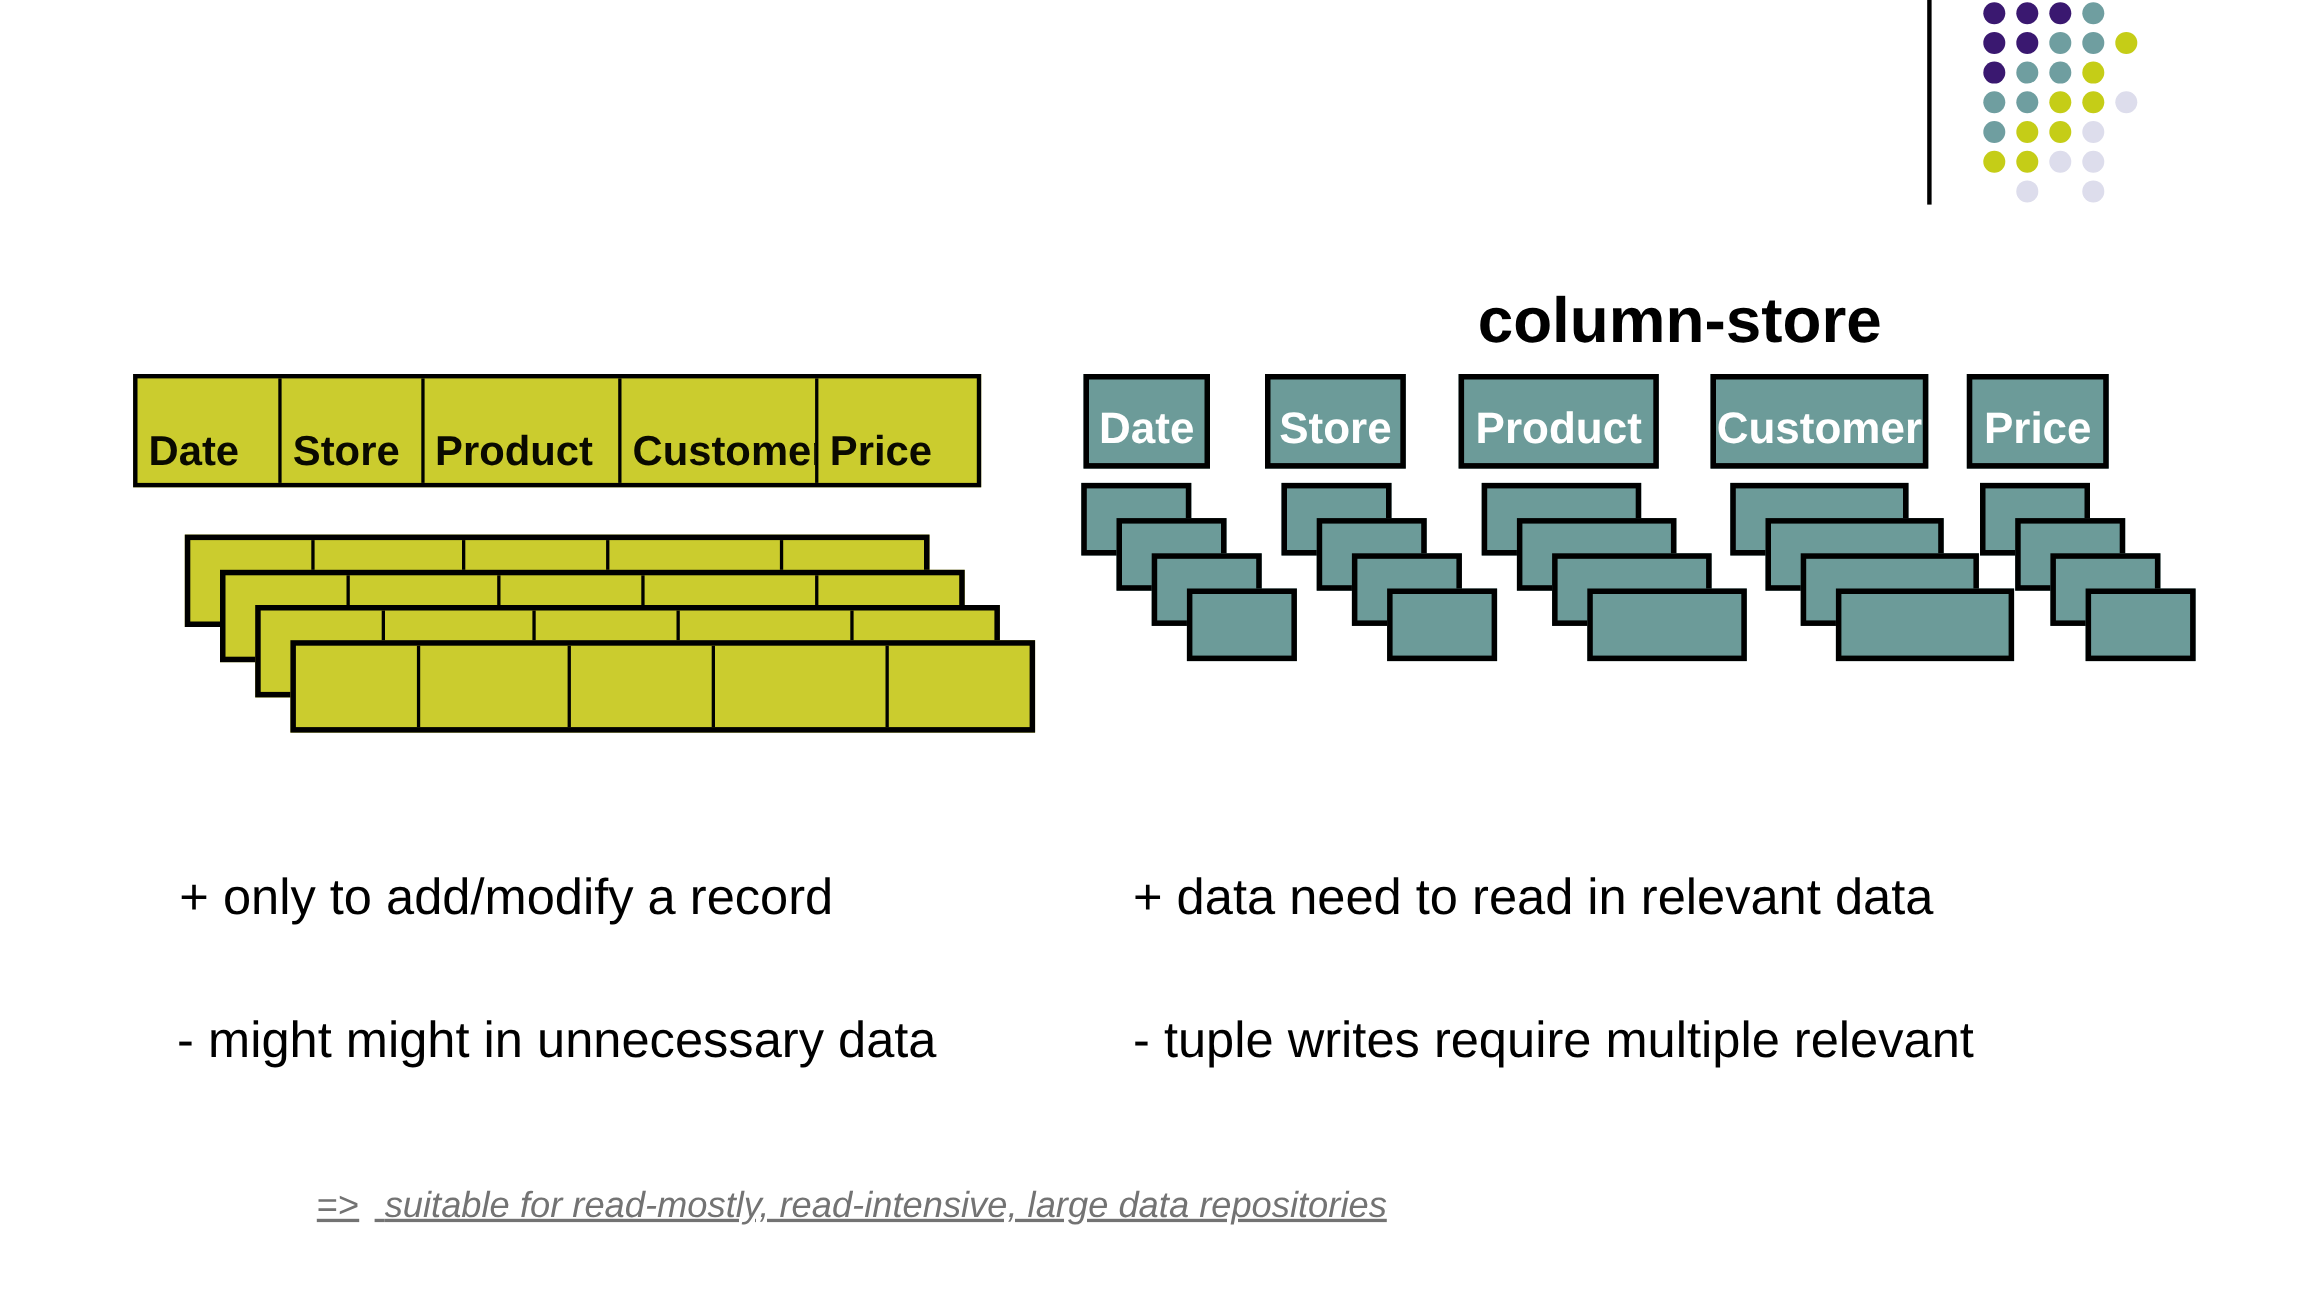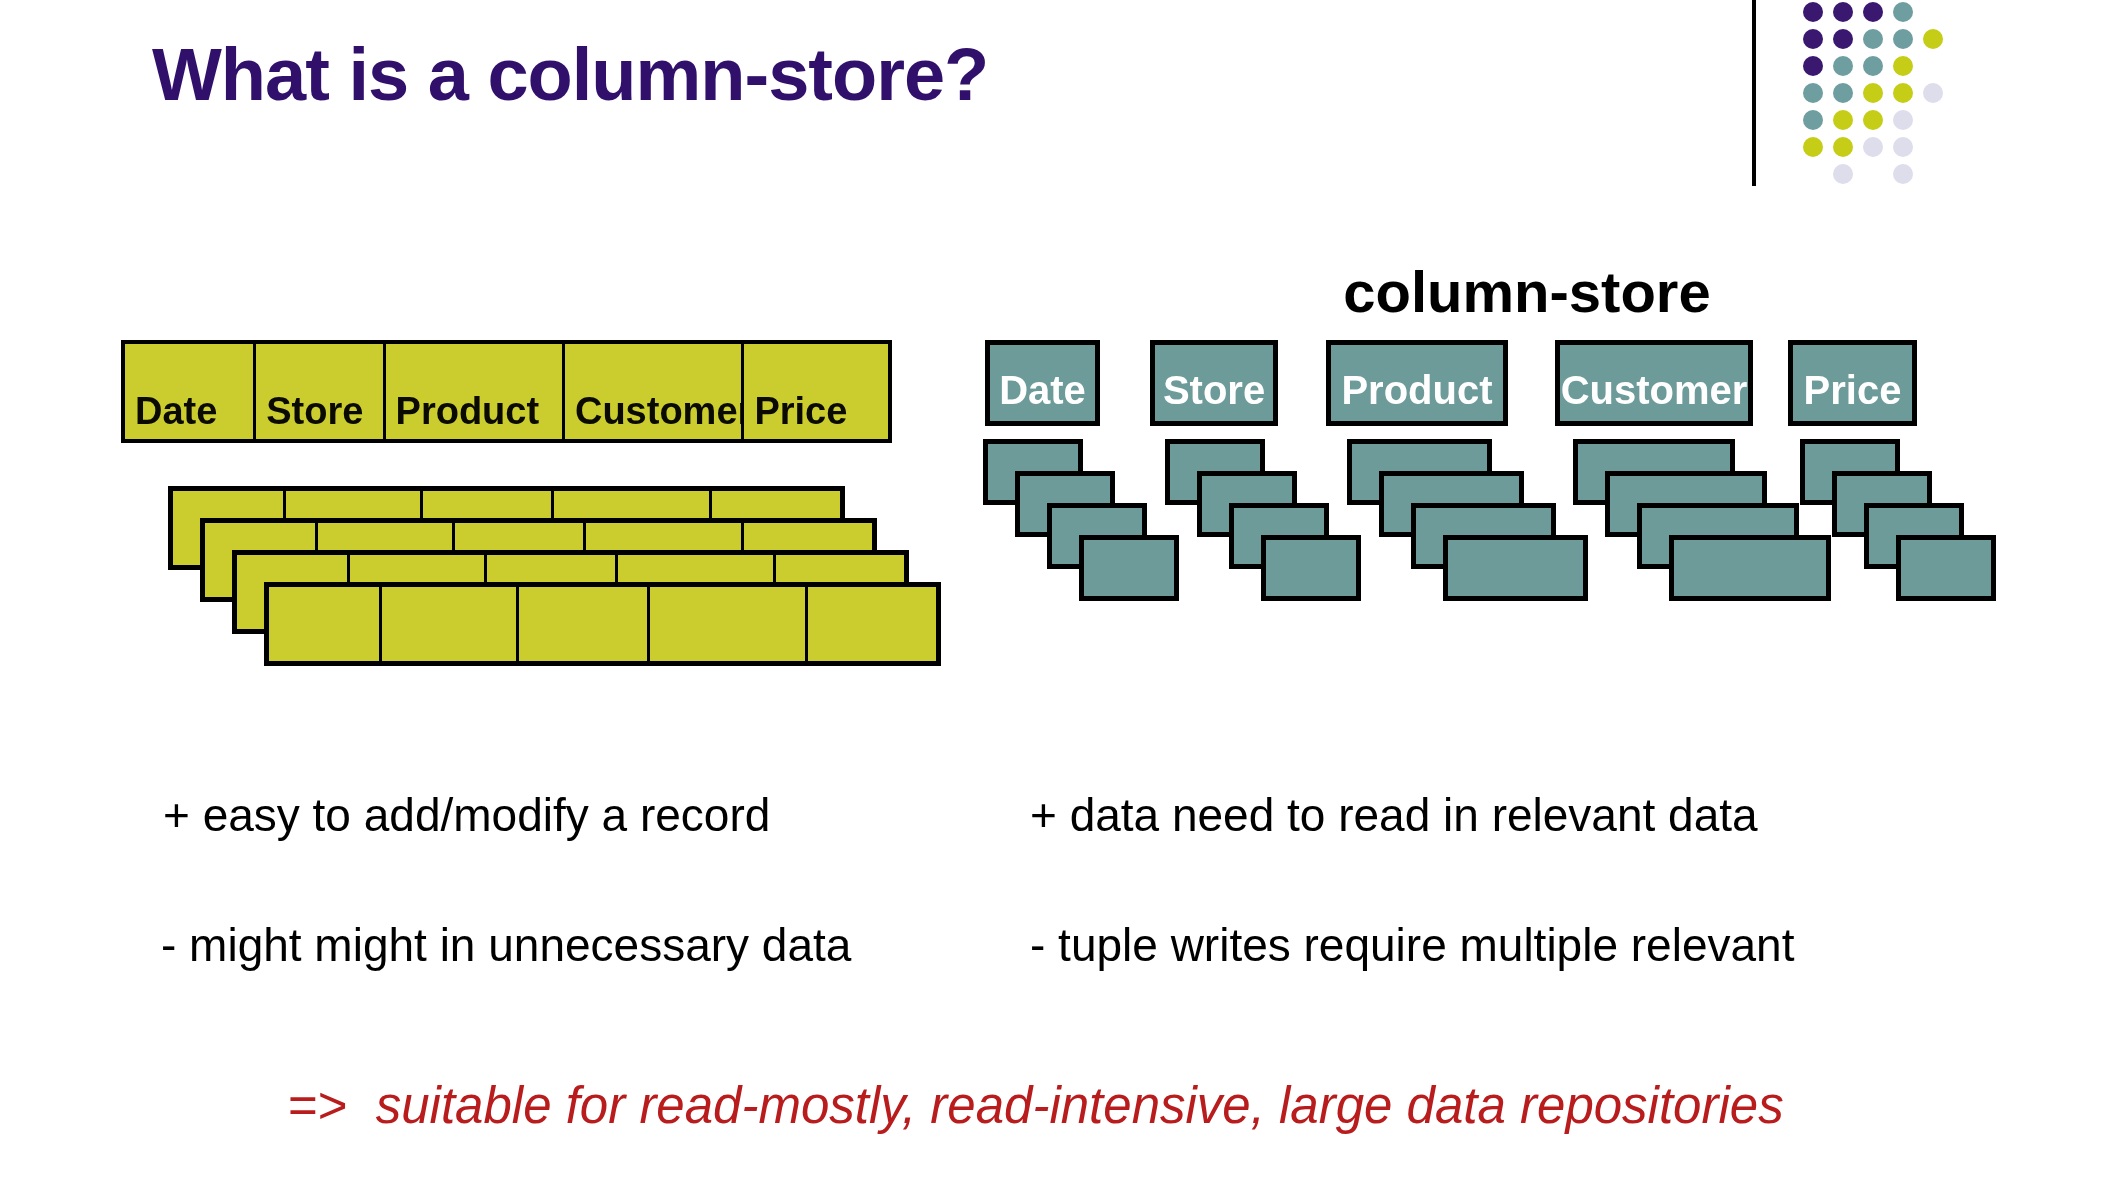--- a/index.html
+++ b/index.html
@@ -76,32 +76,32 @@
     border: 5px solid #000000;
   }
 
   .note-text {
     font-size: 46px; color: #000000;
     white-space: nowrap;
   }
 
   #conclusion {
     left: 288px; top: 1076px;
-    font-size: 51px; color: #b91c1c;
-    white-space: nowrap;
+    font-size: 33px; color: #737373;
+    white-space: nowrap;
+    text-decoration: underline;
   }
   #conclusion .arrow { font-style: normal; }
   #conclusion .concl-body { font-style: italic; }
 </style>
 </head>
 <body>
 
 <div id="slide">
 
-  <div id="slide-title" class="abs" style="color: rgb(49, 16, 107);">What is a column-store?</div>
 
   <div id="vertical-rule" class="abs"></div>
 
   <div id="dot-pattern" class="abs">
       <div class="dot" style="left: 1803px; top: 2px; background: rgb(58, 24, 112);"></div>
       <div class="dot" style="left: 1833px; top: 2px; background: rgb(58, 24, 112);"></div>
       <div class="dot" style="left: 1863px; top: 2px; background: rgb(58, 24, 112);"></div>
       <div class="dot" style="left: 1893px; top: 2px; background: rgb(111, 158, 160);"></div>
       <div class="dot" style="left: 1803px; top: 29px; background: rgb(58, 24, 112);"></div>
       <div class="dot" style="left: 1833px; top: 29px; background: rgb(58, 24, 112);"></div>
@@ -195,21 +195,21 @@
       <div class="column-block" style="left: 1573px; top: 439px; width: 162px; background: rgb(108, 155, 153);"></div>
       <div class="column-block" style="left: 1605px; top: 471px; width: 162px; background: rgb(108, 155, 153);"></div>
       <div class="column-block" style="left: 1637px; top: 503px; width: 162px; background: rgb(108, 155, 153);"></div>
       <div class="column-block" style="left: 1669px; top: 535px; width: 162px; background: rgb(108, 155, 153);"></div>
       <div class="column-block" style="left: 1800px; top: 439px; width: 100px; background: rgb(108, 155, 153);"></div>
       <div class="column-block" style="left: 1832px; top: 471px; width: 100px; background: rgb(108, 155, 153);"></div>
       <div class="column-block" style="left: 1864px; top: 503px; width: 100px; background: rgb(108, 155, 153);"></div>
       <div class="column-block" style="left: 1896px; top: 535px; width: 100px; background: rgb(108, 155, 153);"></div>
     </div>
 
-  <div class="abs note-text" style="left:163px; top:788px;">+ easy to add/modify a record</div>
+  <div class="abs note-text" style="left:163px; top:788px;">+ only to add/modify a record</div>
 
   <div class="abs note-text" style="left:1030px; top:788px;">+ data need to read in relevant data</div>
 
   <div class="abs note-text" style="left:161px; top:918px;">- might might in unnecessary data</div>
 
   <div class="abs note-text" style="left:1030px; top:918px;">- tuple writes require multiple relevant</div>
 
   <div id="conclusion" class="abs">
     <span class="arrow" style="margin-right: 14px;">=&gt;</span>
     <span class="concl-body">suitable for read-mostly, read-intensive, large data repositories</span>

